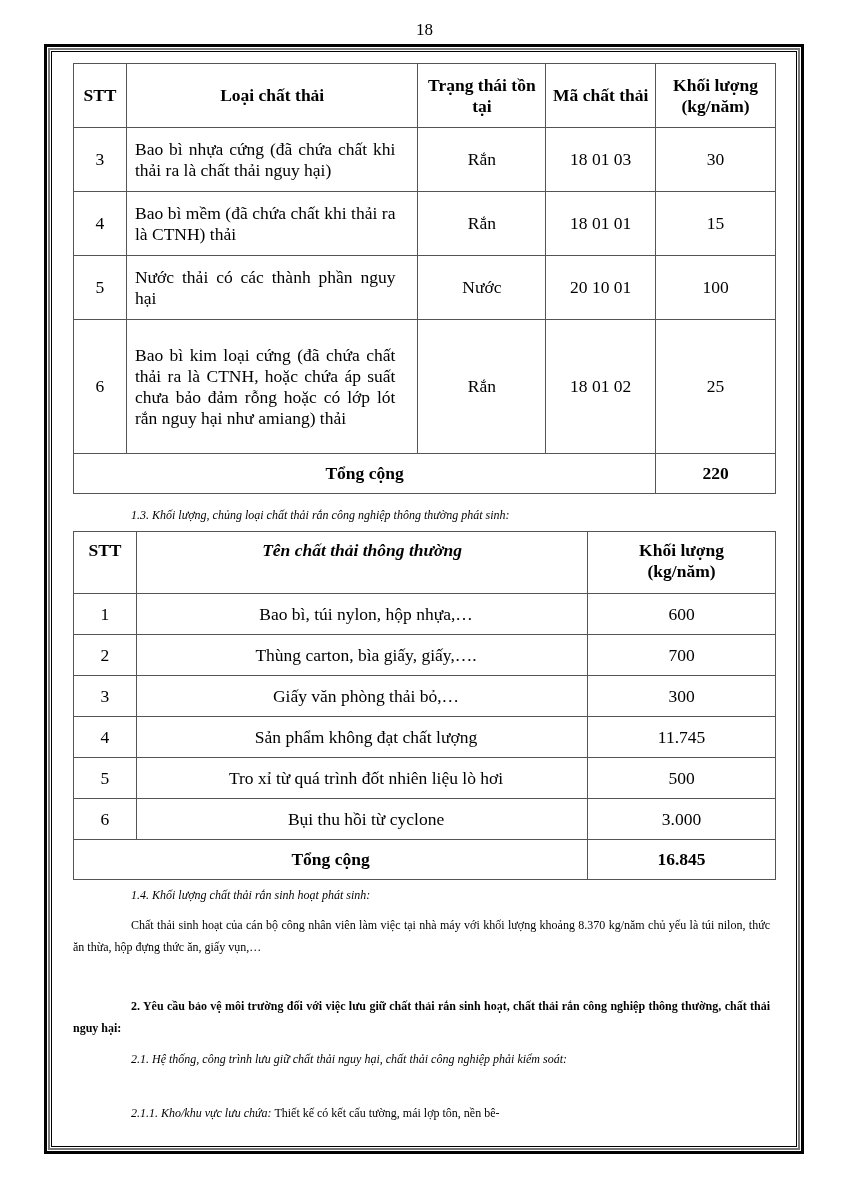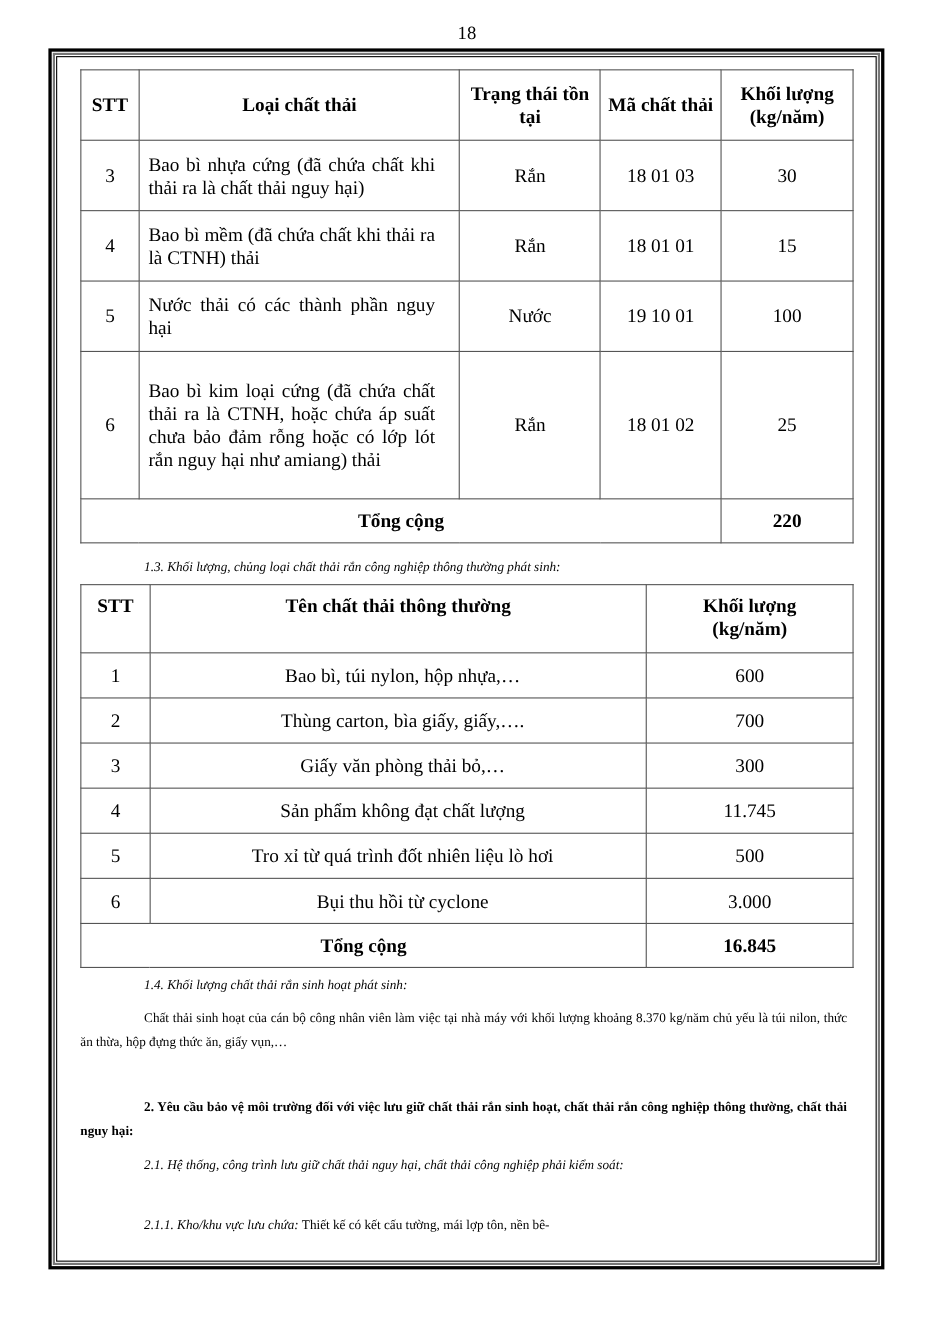--- a/index.html
+++ b/index.html
@@ -76,21 +76,21 @@
     <td class="c">4</td>
     <td class="j">Bao bì mềm (đã chứa chất khi thải ra là CTNH) thải</td>
     <td class="c">Rắn</td>
     <td class="c">18 01 01</td>
     <td class="c">15</td>
   </tr>
   <tr style="height:64px">
     <td class="c">5</td>
     <td class="j">Nước thải có các thành phần nguy hại</td>
     <td class="c">Nước</td>
-    <td class="c">19 10 01</td>
+    <td class="c">20 10 01</td>
     <td class="c">100</td>
   </tr>
   <tr style="height:134px">
     <td class="c">6</td>
     <td class="j" style="text-align-last:justify;">
           <span style="display:block;text-align:justify;text-align-last:left;">Bao bì kim loại cứng (đã chứa chất thải ra là CTNH, hoặc chứa áp suất chưa bảo đảm rỗng hoặc có lớp lót rắn nguy hại như amiang) thải</span>
         </td>
     <td class="c">Rắn</td>
     <td class="c">18 01 02</td>
     <td class="c">25</td>
@@ -106,21 +106,21 @@
 
 <table id="t2">
   <colgroup>
     <col style="width:63px">
       <col style="width:452px">
       <col style="width:188px">
   </colgroup>
   <tbody>
       <tr style="height:62px">
     <th style="vertical-align:top;padding-top:8px;">STT</th>
-    <th style="vertical-align:top;padding-top:8px;">Tên chất thải thông thường</th>
+    <th style="vertical-align:top;padding-top:8px;font-style:italic;">Tên chất thải thông thường</th>
     <th style="vertical-align:top;padding-top:8px;padding-left:30px;padding-right:30px;">Khối lượng (kg/năm)</th>
   </tr>
   <tr style="height:41px">
     <td class="c">1</td>
     <td class="l">Bao bì, túi nylon, hộp nhựa,…</td>
     <td class="c">600</td>
   </tr>
   <tr style="height:41px">
     <td class="c">2</td>
     <td class="l">Thùng carton, bìa giấy, giấy,….</td>

